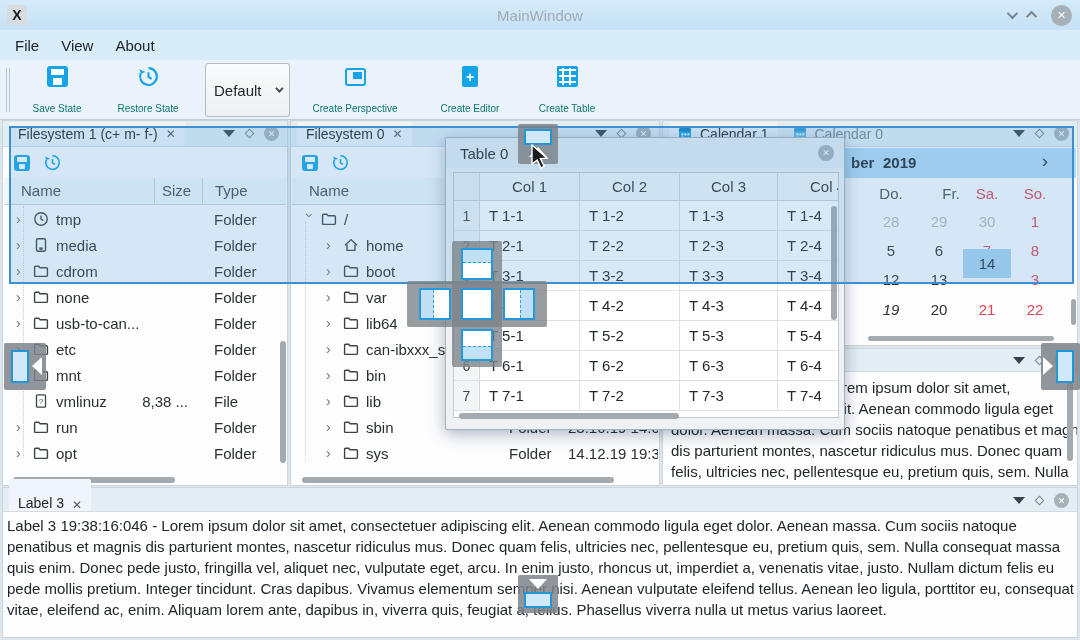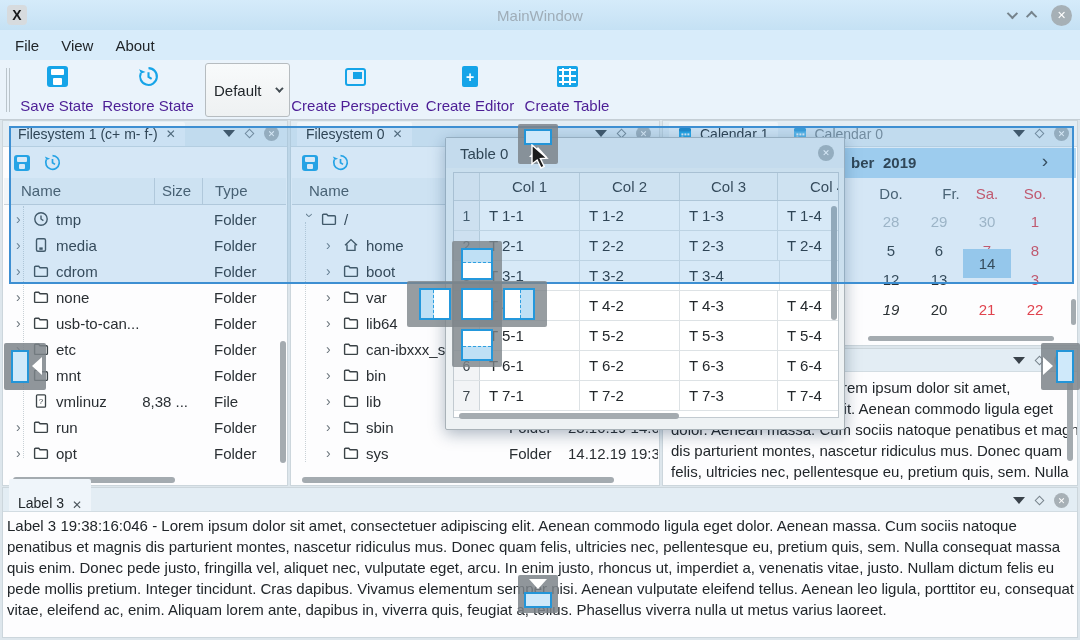--- a/index.html
+++ b/index.html
@@ -18,21 +18,21 @@
   .chev{display:inline-block;width:8px;height:8px;border-right:2px solid #76838c;border-bottom:2px solid #76838c;}
   .chev.down{transform:rotate(45deg) translateY(-2px);}
   .chev.up{transform:rotate(-135deg) translateY(-2px);}
   .ccircle{width:21px;height:21px;border-radius:50%;background:#a6b0b6;color:#fff;font-size:11px;
     display:flex;align-items:center;justify-content:center;}
   .menubar{left:0;top:30px;width:1080px;height:30px;background:#d8ecfa;display:flex;align-items:center;padding-left:4px;}
   .menuitem{padding:0 11px;font-size:15px;color:#21262a;}
   .toolbar{left:0;top:60px;width:1080px;height:60px;background:#eaf3fb;border-bottom:1px solid #c5ced5;}
   .tbhandle{position:absolute;left:6px;top:8px;width:4px;height:44px;border-left:1px solid #bac4cb;border-right:1px solid #bac4cb;}
   .tbtn{position:absolute;top:6px;height:48px;display:flex;flex-direction:column;align-items:center;justify-content:space-between;}
-  .tbtn .lbl{font-size:15px;color:#4c1d95;white-space:nowrap;}
+  .tbtn .lbl{font-size:10px;color:#0f766e;white-space:nowrap;}
   .combo{position:absolute;left:205px;top:3px;width:85px;height:54px;background:linear-gradient(#f8fafb,#eef1f2);
     border:1px solid #b6bcc0;border-radius:3px;display:flex;align-items:center;padding:0 8px;}
   .combo .val{font-size:15px;color:#22272b;flex:1;}
   .combo .chev{width:6px;height:6px;border-color:#444d53;}
 
   
   .ic-floppy{width:21px;height:21px;border-radius:3px;background:#16a4e8;position:relative;}
   .ic-floppy::before{content:'';position:absolute;left:4px;top:3px;width:13px;height:6px;background:#fff;border-radius:1px;}
   .ic-floppy::after{content:'';position:absolute;left:6px;top:12px;width:9px;height:7px;background:#fff;border-radius:1px;}
   .ic-floppy.small{width:16px;height:16px;}
@@ -564,20 +564,21 @@
             <div class="tnum">2</div>
             <div class="tcell" style="width: 100px;">T 2-1</div>
             <div class="tcell" style="width: 100px;">T 2-2</div>
             <div class="tcell" style="width: 98px;">T 2-3</div>
             <div class="tcell" style="width: 100px;">T 2-4</div>
           </div>
           <div class="tbrow">
             <div class="tnum">3</div>
             <div class="tcell" style="width: 100px;">T 3-1</div>
             <div class="tcell" style="width: 100px;">T 3-2</div>
+            <div class="tcell" style="width: 98px;">T 3-3</div>
             <div class="tcell" style="width: 100px;">T 3-4</div>
           </div>
           <div class="tbrow">
             <div class="tnum">4</div>
             <div class="tcell" style="width: 100px;">T 4-1</div>
             <div class="tcell" style="width: 100px;">T 4-2</div>
             <div class="tcell" style="width: 98px;">T 4-3</div>
             <div class="tcell" style="width: 100px;">T 4-4</div>
           </div>
           <div class="tbrow">

